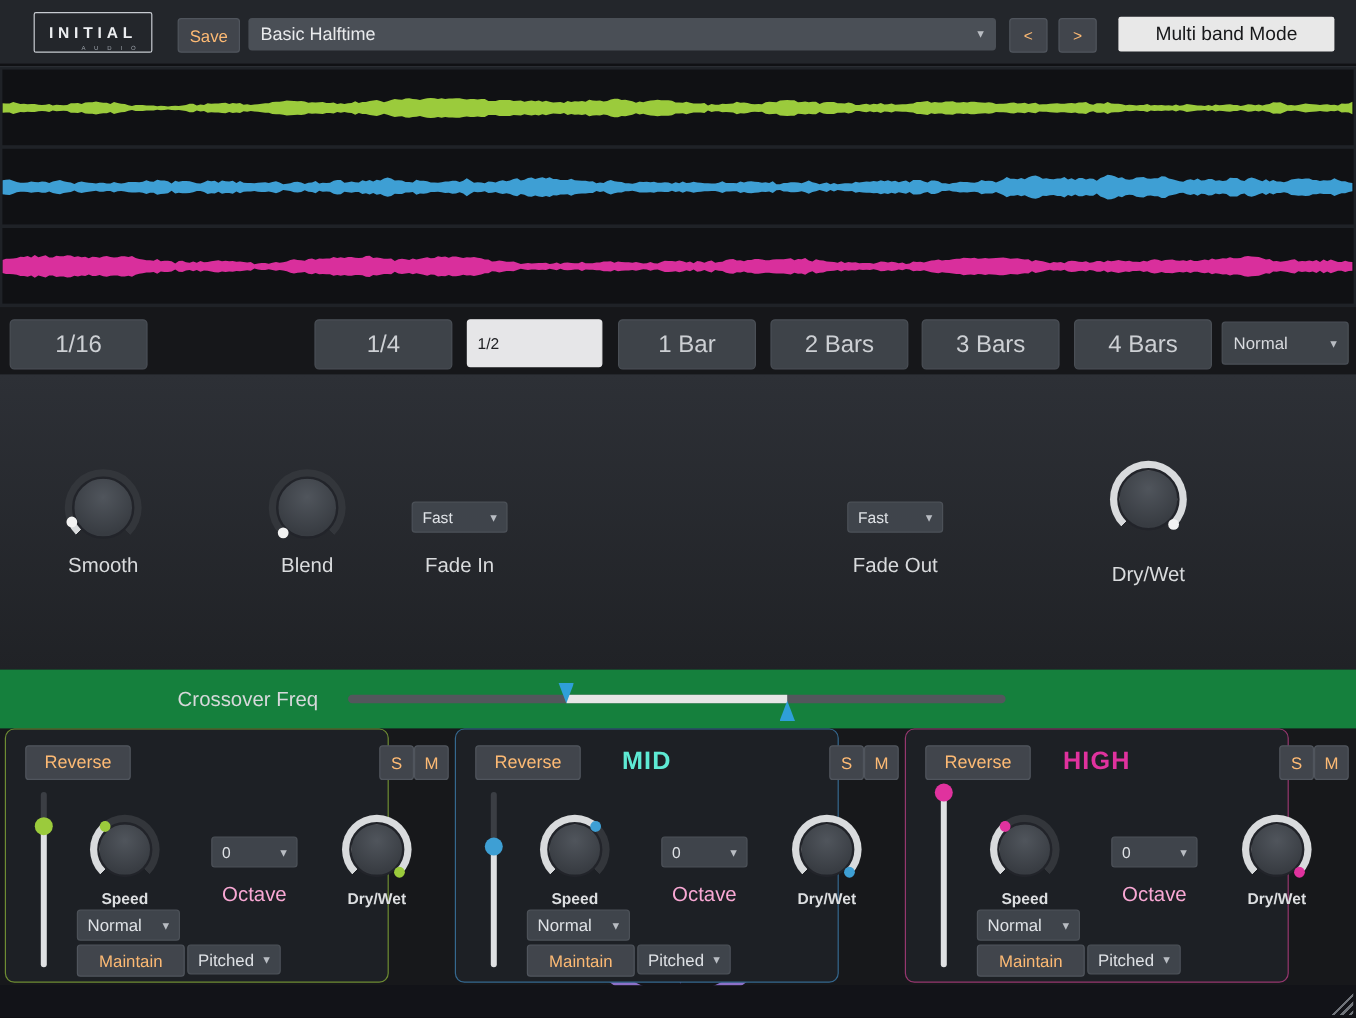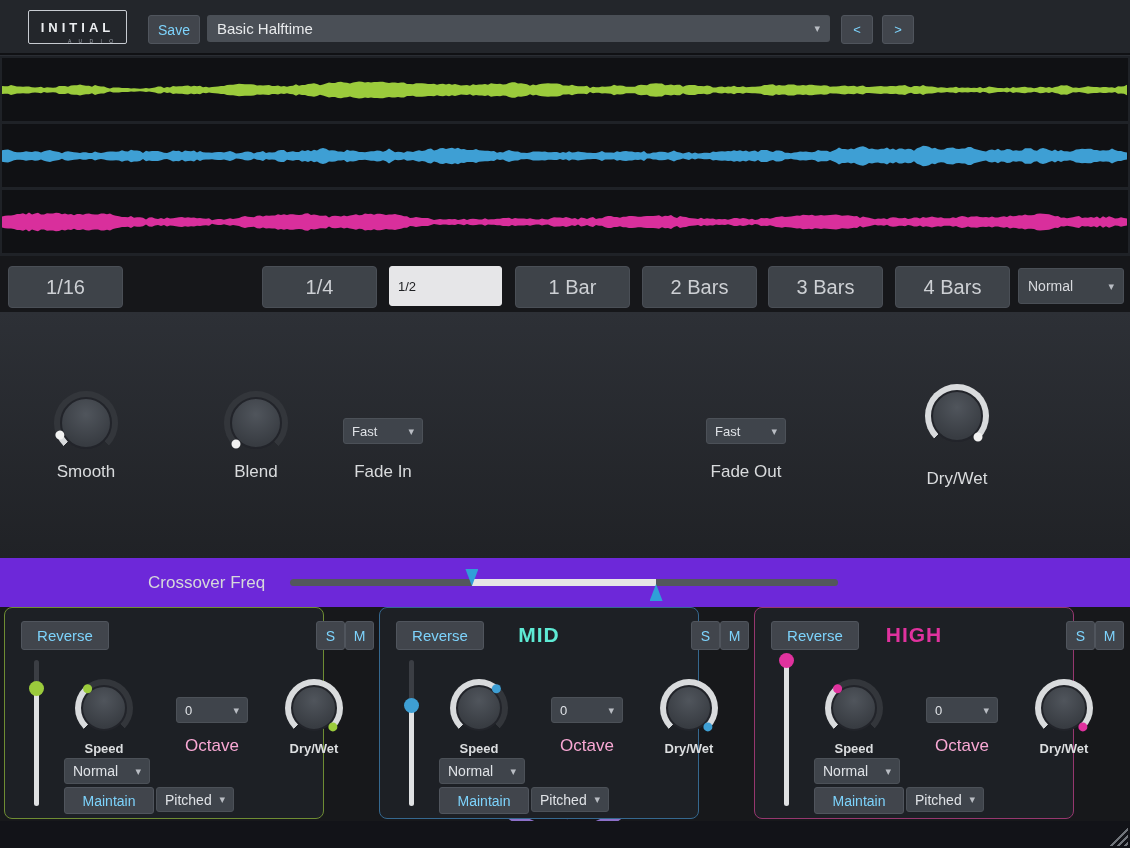--- a/index.html
+++ b/index.html
@@ -5,21 +5,21 @@
   html,body{margin:0;padding:0;background:#0c0d0f;}
   #app{position:relative;width:1130px;height:848px;background:#17181b;overflow:hidden;
        font-family:"Liberation Sans","DejaVu Sans",sans-serif;user-select:none;}
   .abs{position:absolute;}
   
   #topbar{left:0;top:0;width:1130px;height:53px;background:#23262b;border-bottom:2px solid #101114;padding-left:35px;}
   #logo{left:28px;top:10px;width:97px;height:32px;border:1px solid #c7cbd1;border-radius:2px;
         color:#eceef1;display:flex;align-items:center;justify-content:center;
         font-size:13px;letter-spacing:4px;font-weight:bold;}
   #logo-sub{left:60px;top:38px;width:64px;font-size:5px;letter-spacing:3px;color:#9aa0a8;text-align:center;}
-  .btn{background:#41454c;border:1px solid #50555d;border-radius:3px;color:#7dd3fc;
+  .btn{background:#41454c;border:1px solid #50555d;border-radius:3px;color:#fdba74;
        display:flex;align-items:center;justify-content:center;cursor:pointer;}
   #save-btn{left:148px;top:15px;width:50px;height:27px;font-size:14px;}
   #preset{left:207px;top:15px;width:623px;height:27px;background:#4a4f56;border-radius:3px;
           display:flex;align-items:center;justify-content:space-between;padding:0 10px;box-sizing:border-box;
           color:#e8eaec;font-size:15px;}
   #prev-btn{left:841px;top:15px;width:30px;height:27px;font-size:13px;}
   #next-btn{left:882px;top:15px;width:30px;height:27px;font-size:13px;}
   #mode-btn{left:932px;top:14px;width:180px;height:29px;background:#e8e8e8;border-radius:2px;
             color:#17181a;font-size:16px;display:flex;align-items:center;justify-content:center;}
   .arrow{color:#b9bdc3;font-size:11px;}
@@ -50,21 +50,21 @@
   .sel{background:#3f444b;border:1px solid #4c5158;border-radius:3px;color:#dfe2e6;
        display:flex;align-items:center;justify-content:space-between;
        padding:0 8px;box-sizing:border-box;font-size:13px;}
   #slowmo-logo{left:472px;top:340px;width:186px;height:186px;border-radius:50%;
                border:11px solid #8d70c9;background:#141318;box-sizing:border-box;
                box-shadow:0 0 0 3px #17181b;}
   #slowmo-logo svg{position:absolute;left:2px;top:2px;}
   #slowmo-text{position:absolute;left:0;top:0;width:164px;height:164px;display:flex;align-items:center;
                justify-content:center;color:#d0d0d0;font-size:31px;font-weight:bold;}
   
-  #xover{left:0;top:558px;width:1130px;height:49px;background:#6d28d9;}
+  #xover{left:0;top:558px;width:1130px;height:49px;background:#15803d;}
   #xover-label{position:absolute;left:148px;top:15px;font-size:17px;color:#d6d8da;}
   #xtrack{position:absolute;left:290px;top:579px;width:548px;height:7px;border-radius:4px;background:#53575c;}
   #xactive{position:absolute;top:579px;height:7px;background:#e6e6e6;}
   .xhandle{position:absolute;width:13px;height:17px;}
   #xh-low{clip-path:polygon(0 0,100% 0,50% 100%);top:569px;}
   #xh-high{clip-path:polygon(50% 0,100% 100%,0 100%);top:584px;}
   
   .band{position:absolute;top:607px;width:320px;height:212px;border-radius:8px;
         background:#1d2025;border:1px solid #555;box-sizing:border-box;}
   .band .reverse{position:absolute;left:16px;top:13px;width:86px;height:27px;font-size:15px;}
@@ -102,20 +102,21 @@
   <div id="topbar" class="abs">
     <div id="logo" class="abs">INITIAL</div>
     <div id="logo-sub" class="abs">A U D I O</div>
     <div id="save-btn" class="abs btn">Save</div>
     <div id="preset" class="abs">
       <span>Basic Halftime</span>
       <span class="arrow">▾</span>
     </div>
     <div id="prev-btn" class="abs btn">&lt;</div>
     <div id="next-btn" class="abs btn">&gt;</div>
+    <div id="mode-btn" class="abs">Multi band Mode</div>
   </div>
 
   <div id="waves" class="abs">
     <div class="wave-row" style="top:2px">
         <svg width="1126" height="63">
           <polygon points="0,28.1 3,28.3 6,28.2 9,27.1 12,27.8 15,28.6 18,28.4 21,28.8 24,28.6 27,28.6 30,29.2 33,29.6 36,29.2 39,28.7 42,29.9 45,29.2 48,29.5 51,29.7 54,29.5 57,28.0 60,28.1 63,27.9 66,28.7 69,27.5 72,27.3 75,27.3 78,26.5 81,27.3 84,27.7 87,27.7 90,28.7 93,26.9 96,27.9 99,28.5 102,28.6 105,29.7 108,30.4 111,29.6 114,29.4 117,29.6 120,30.0 123,29.9 126,29.9 129,30.6 132,30.2 135,30.4 138,30.7 141,30.4 144,30.1 147,30.4 150,30.0 153,29.5 156,28.5 159,28.5 162,29.9 165,29.0 168,29.5 171,28.0 174,28.5 177,28.3 180,28.3 183,27.8 186,27.6 189,28.6 192,27.8 195,28.3 198,27.8 201,29.2 204,28.8 207,29.4 210,29.0 213,28.8 216,28.5 219,28.1 222,28.0 225,27.1 228,26.8 231,26.8 234,26.3 237,25.8 240,26.0 243,26.2 246,26.3 249,26.2 252,26.6 255,27.6 258,27.3 261,27.4 264,27.2 267,26.9 270,27.9 273,27.9 276,27.5 279,28.6 282,28.1 285,28.7 288,28.1 291,27.8 294,26.3 297,27.8 300,27.0 303,26.9 306,26.1 309,25.8 312,25.3 315,26.1 318,27.2 321,26.4 324,25.4 327,24.5 330,25.0 333,25.1 336,24.0 339,23.8 342,24.4 345,24.7 348,25.4 351,24.6 354,23.9 357,23.6 360,23.8 363,24.5 366,23.9 369,24.6 372,24.1 375,24.0 378,23.8 381,23.8 384,24.4 387,24.9 390,24.5 393,24.4 396,25.0 399,24.6 402,24.6 405,26.1 408,26.1 411,26.2 414,25.3 417,25.3 420,25.3 423,25.4 426,26.1 429,25.9 432,25.7 435,26.7 438,26.1 441,25.8 444,26.4 447,25.7 450,26.7 453,25.9 456,26.7 459,27.4 462,27.3 465,27.1 468,27.8 471,26.2 474,26.9 477,26.4 480,26.6 483,26.1 486,26.7 489,25.2 492,25.7 495,26.0 498,25.8 501,26.5 504,26.2 507,25.0 510,24.2 513,24.3 516,25.4 519,25.2 522,25.8 525,26.3 528,27.7 531,26.6 534,27.2 537,26.3 540,25.7 543,25.6 546,25.2 549,25.5 552,25.6 555,25.6 558,26.0 561,27.5 564,27.4 567,27.7 570,26.8 573,27.7 576,28.2 579,28.3 582,28.2 585,27.8 588,30.0 591,28.7 594,29.2 597,29.3 600,28.5 603,28.7 606,28.5 609,28.3 612,26.8 615,27.7 618,27.4 621,27.8 624,28.7 627,28.8 630,28.7 633,28.8 636,27.2 639,26.8 642,27.1 645,27.2 648,25.8 651,25.6 654,25.3 657,25.5 660,25.5 663,27.2 666,27.1 669,26.6 672,27.3 675,26.8 678,26.7 681,28.7 684,27.5 687,27.0 690,27.0 693,27.0 696,28.1 699,28.0 702,28.3 705,27.4 708,28.1 711,29.5 714,29.6 717,28.8 720,28.4 723,29.2 726,28.4 729,28.8 732,27.8 735,29.1 738,28.9 741,28.3 744,29.3 747,29.1 750,28.8 753,28.8 756,28.5 759,28.3 762,27.1 765,27.0 768,26.6 771,26.2 774,27.7 777,26.9 780,27.5 783,27.5 786,26.6 789,26.6 792,26.4 795,27.5 798,27.4 801,27.1 804,27.4 807,26.7 810,26.8 813,27.2 816,27.5 819,27.7 822,27.2 825,27.6 828,28.7 831,28.4 834,28.5 837,28.2 840,27.7 843,27.5 846,28.3 849,28.1 852,27.7 855,28.7 858,28.0 861,27.6 864,29.0 867,28.9 870,28.8 873,28.5 876,28.3 879,28.1 882,28.5 885,28.5 888,28.1 891,27.9 894,28.2 897,27.5 900,27.5 903,27.0 906,28.6 909,29.2 912,28.1 915,28.1 918,28.5 921,27.1 924,28.2 927,28.5 930,28.4 933,28.9 936,29.8 939,29.3 942,29.4 945,30.0 948,29.6 951,29.4 954,28.7 957,30.0 960,29.6 963,29.7 966,29.5 969,30.0 972,29.8 975,30.1 978,29.1 981,30.2 984,29.8 987,28.6 990,29.1 993,29.5 996,29.9 999,29.9 1002,30.3 1005,29.4 1008,30.4 1011,29.1 1014,29.8 1017,29.6 1020,29.1 1023,28.8 1026,29.4 1029,29.6 1032,30.3 1035,29.8 1038,28.8 1041,29.0 1044,29.7 1047,29.0 1050,29.9 1053,29.0 1056,28.6 1059,27.2 1062,27.4 1065,27.2 1068,28.4 1071,29.7 1074,29.6 1077,30.0 1080,29.5 1083,28.9 1086,28.3 1089,28.7 1092,28.9 1095,29.0 1098,29.4 1101,29.0 1104,28.9 1107,29.4 1110,29.3 1113,29.9 1116,28.2 1119,28.4 1122,28.2 1125,26.7 1125,37.3 1122,35.8 1119,35.6 1116,35.8 1113,34.1 1110,34.7 1107,34.6 1104,35.1 1101,35.0 1098,34.6 1095,35.0 1092,35.1 1089,35.3 1086,35.7 1083,35.1 1080,34.5 1077,34.0 1074,34.4 1071,34.3 1068,35.6 1065,36.8 1062,36.6 1059,36.8 1056,35.4 1053,35.0 1050,34.1 1047,35.0 1044,34.3 1041,35.0 1038,35.2 1035,34.2 1032,33.7 1029,34.4 1026,34.6 1023,35.2 1020,34.9 1017,34.4 1014,34.2 1011,34.9 1008,33.6 1005,34.6 1002,33.7 999,34.1 996,34.1 993,34.5 990,34.9 987,35.4 984,34.2 981,33.8 978,34.9 975,33.9 972,34.2 969,34.0 966,34.5 963,34.3 960,34.4 957,34.0 954,35.3 951,34.6 948,34.4 945,34.0 942,34.6 939,34.7 936,34.2 933,35.1 930,35.6 927,35.5 924,35.8 921,36.9 918,35.5 915,35.9 912,35.9 909,34.8 906,35.4 903,37.0 900,36.5 897,36.5 894,35.8 891,36.1 888,35.9 885,35.5 882,35.5 879,35.9 876,35.7 873,35.5 870,35.2 867,35.1 864,35.0 861,36.4 858,36.0 855,35.3 852,36.3 849,35.9 846,35.7 843,36.5 840,36.3 837,35.8 834,35.5 831,35.6 828,35.3 825,36.4 822,36.8 819,36.3 816,36.5 813,36.8 810,37.2 807,37.3 804,36.6 801,36.9 798,36.6 795,36.5 792,37.6 789,37.4 786,37.4 783,36.5 780,36.5 777,37.1 774,36.3 771,37.8 768,37.4 765,37.0 762,36.9 759,35.7 756,35.5 753,35.2 750,35.2 747,34.9 744,34.7 741,35.7 738,35.1 735,34.9 732,36.2 729,35.2 726,35.6 723,34.8 720,35.6 717,35.2 714,34.4 711,34.5 708,35.9 705,36.6 702,35.7 699,36.0 696,35.9 693,37.0 690,37.0 687,37.0 684,36.5 681,35.3 678,37.3 675,37.2 672,36.7 669,37.4 666,36.9 663,36.8 660,38.5 657,38.5 654,38.7 651,38.4 648,38.2 645,36.8 642,36.9 639,37.2 636,36.8 633,35.2 630,35.3 627,35.2 624,35.3 621,36.2 618,36.6 615,36.3 612,37.2 609,35.7 606,35.5 603,35.3 600,35.5 597,34.7 594,34.8 591,35.3 588,34.0 585,36.2 582,35.8 579,35.7 576,35.8 573,36.3 570,37.2 567,36.3 564,36.6 561,36.5 558,38.0 555,38.4 552,38.4 549,38.5 546,38.8 543,38.4 540,38.3 537,37.7 534,36.8 531,37.4 528,36.3 525,37.7 522,38.2 519,38.8 516,38.6 513,39.7 510,39.8 507,39.0 504,37.8 501,37.5 498,38.2 495,38.0 492,38.3 489,38.8 486,37.3 483,37.9 480,37.4 477,37.6 474,37.1 471,37.8 468,36.2 465,36.9 462,36.7 459,36.6 456,37.3 453,38.1 450,37.3 447,38.3 444,37.6 441,38.2 438,37.9 435,37.3 432,38.3 429,38.1 426,37.9 423,38.6 420,38.7 417,38.7 414,38.7 411,37.8 408,37.9 405,37.9 402,39.4 399,39.4 396,39.0 393,39.6 390,39.5 387,39.1 384,39.6 381,40.2 378,40.2 375,40.0 372,39.9 369,39.4 366,40.1 363,39.5 360,40.2 357,40.4 354,40.1 351,39.4 348,38.6 345,39.3 342,39.6 339,40.2 336,40.0 333,38.9 330,39.0 327,39.5 324,38.6 321,37.6 318,36.8 315,37.9 312,38.7 309,38.2 306,37.9 303,37.1 300,37.0 297,36.2 294,37.7 291,36.2 288,35.9 285,35.3 282,35.9 279,35.4 276,36.5 273,36.1 270,36.1 267,37.1 264,36.8 261,36.6 258,36.7 255,36.4 252,37.4 249,37.8 246,37.7 243,37.8 240,38.0 237,38.2 234,37.7 231,37.2 228,37.2 225,36.9 222,36.0 219,35.9 216,35.5 213,35.2 210,35.0 207,34.6 204,35.2 201,34.8 198,36.2 195,35.7 192,36.2 189,35.4 186,36.4 183,36.2 180,35.7 177,35.7 174,35.5 171,36.0 168,34.5 165,35.0 162,34.1 159,35.5 156,35.5 153,34.5 150,34.0 147,33.6 144,33.9 141,33.6 138,33.3 135,33.6 132,33.8 129,33.4 126,34.1 123,34.1 120,34.0 117,34.4 114,34.6 111,34.4 108,33.6 105,34.3 102,35.4 99,35.5 96,36.1 93,37.1 90,35.3 87,36.3 84,36.3 81,36.7 78,37.5 75,36.7 72,36.7 69,36.5 66,35.3 63,36.1 60,35.9 57,36.0 54,34.5 51,34.3 48,34.5 45,34.8 42,34.1 39,35.3 36,34.8 33,34.4 30,34.8 27,35.4 24,35.4 21,35.2 18,35.6 15,35.4 12,36.2 9,36.9 6,35.8 3,35.7 0,35.9" fill="#9BCB3C"></polygon>
         </svg>
       </div>
     <div class="wave-row" style="top:68px">
         <svg width="1126" height="63">

